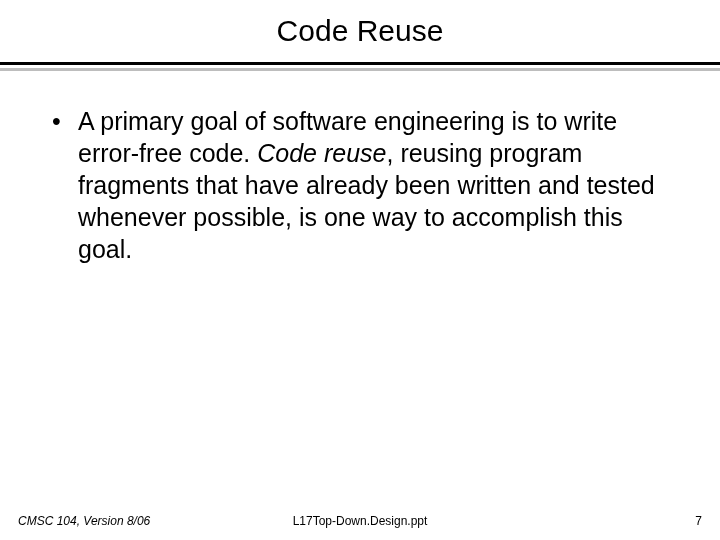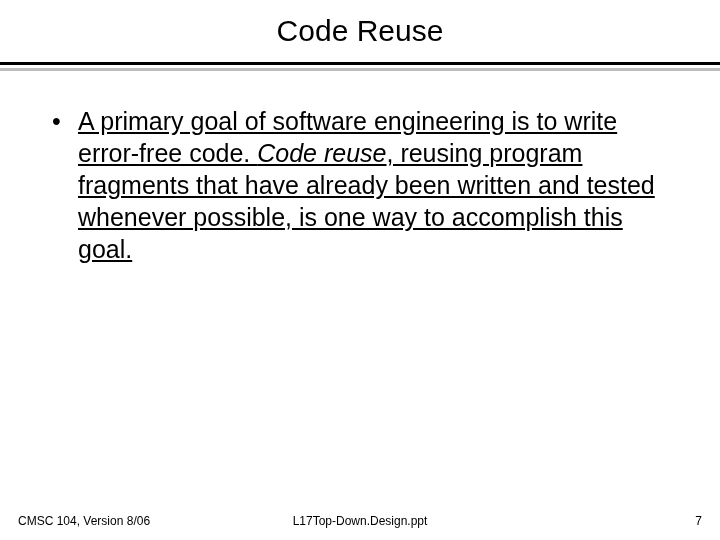--- a/index.html
+++ b/index.html
@@ -39,21 +39,20 @@
     background: #bdbdbd;
     margin-top: 3px;
   }
   .body {
     padding: 34px 38px 0 52px;
   }
   ul.bullets {
     list-style: none;
     padding: 0;
     margin: 0;
-    text-decoration: underline;
   }
   ul.bullets > li {
     position: relative;
     font-size: 25px;
     line-height: 1.28;
     padding-left: 26px;
     margin-bottom: 2px;
   }
   ul.bullets > li::before {
     content: "•";
@@ -70,20 +69,21 @@
     bottom: 12px;
     left: 0;
     width: 720px;
     font-size: 12px;
     color: #000;
   }
   .footer-left {
     position: absolute;
     left: 18px;
     bottom: 0;
+    font-style: italic;
   }
   .footer-center {
     position: absolute;
     left: 0;
     right: 0;
     text-align: center;
     bottom: 0;
   }
   .footer-right {
     position: absolute;

